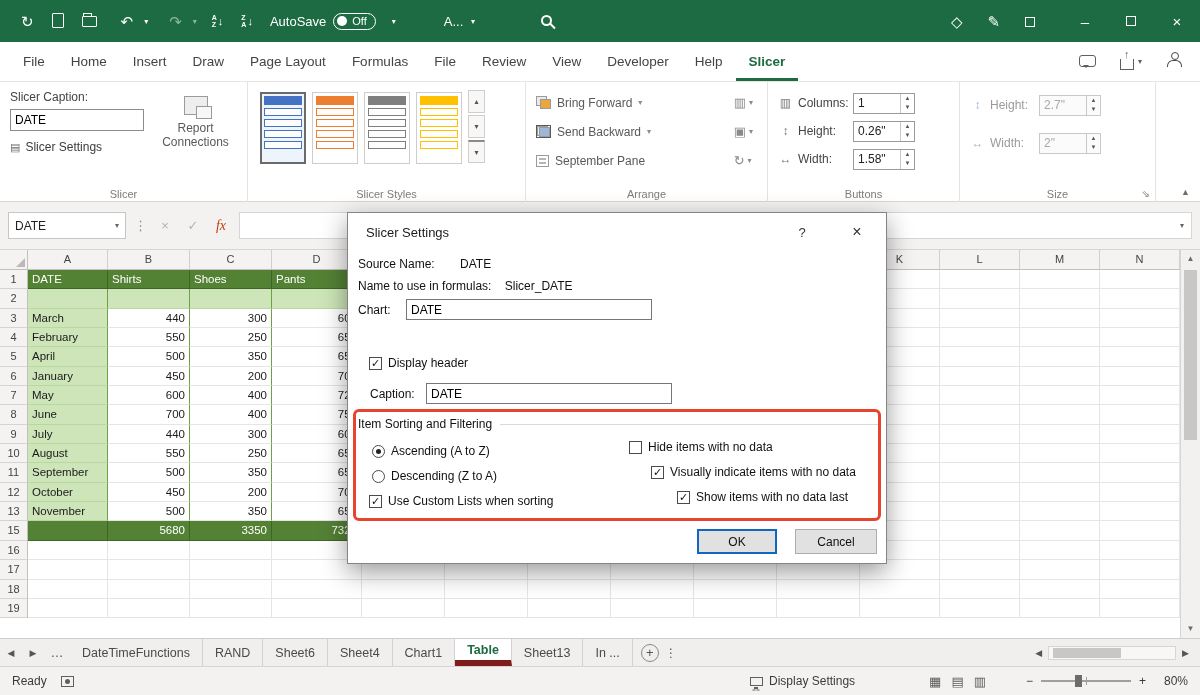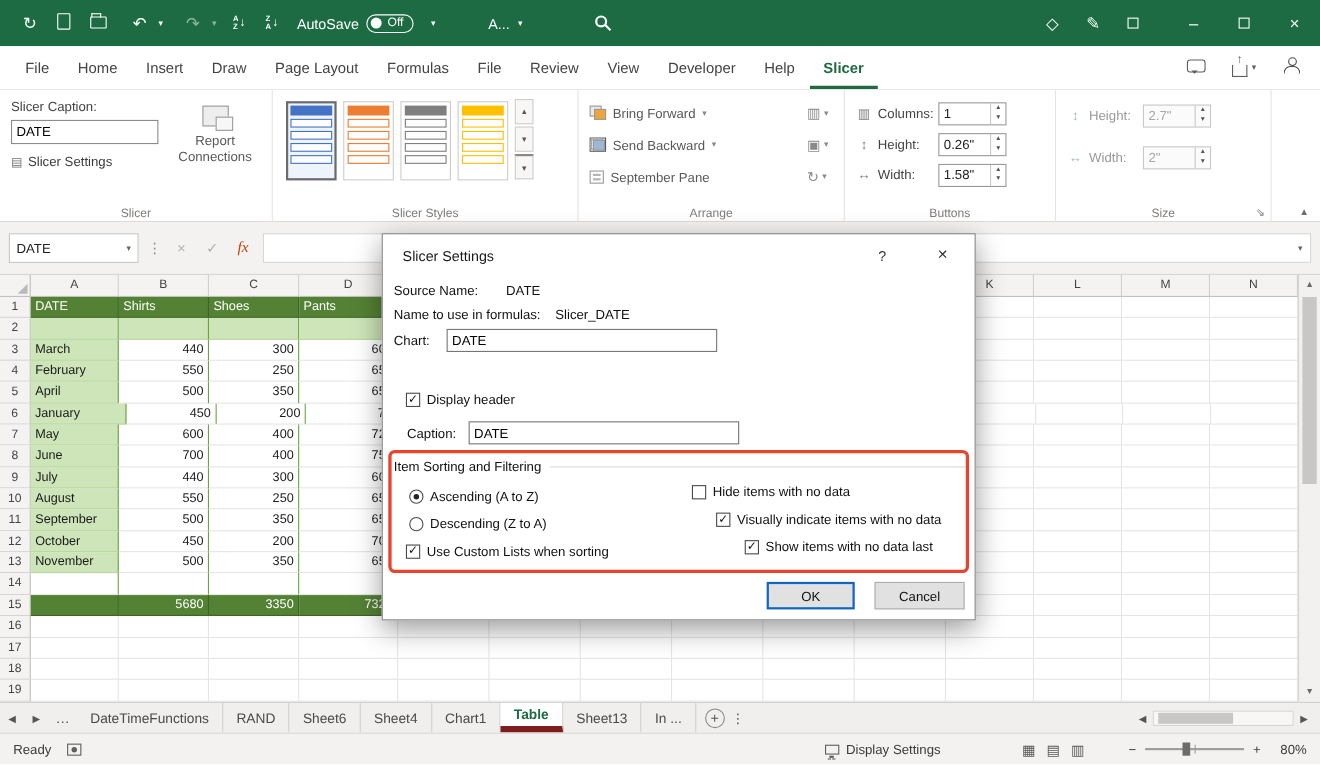--- a/index.html
+++ b/index.html
@@ -517,21 +517,21 @@
           <div class="cell" style="width: 83px;"></div>
           <div class="cell" style="width: 83px;"></div>
           <div class="cell" style="width: 83px;"></div>
           <div class="cell" style="width: 80px;"></div>
           <div class="cell" style="width: 80px;"></div>
           <div class="cell" style="width: 80px;"></div>
           <div class="cell" style="width: 80px;"></div>
         </div>
         <div class="grow">
           <div class="rowh">6</div>
-          <div class="cell c-light" style="width: 88px;">January</div>
+          <div class="cell c-light" style="width: 80px;">January</div>
           <div class="cell c-num" style="width: 82px;">450</div>
           <div class="cell c-num" style="width: 82px;">200</div>
           <div class="cell c-num" style="width: 90px;">700</div>
           <div class="cell" style="width: 83px;"></div>
           <div class="cell" style="width: 83px;"></div>
           <div class="cell" style="width: 83px;"></div>
           <div class="cell" style="width: 83px;"></div>
           <div class="cell" style="width: 83px;"></div>
           <div class="cell" style="width: 83px;"></div>
           <div class="cell" style="width: 80px;"></div>
@@ -640,37 +640,20 @@
           <div class="cell" style="width: 80px;"></div>
           <div class="cell" style="width: 80px;"></div>
           <div class="cell" style="width: 80px;"></div>
         </div>
         <div class="grow">
           <div class="rowh">13</div>
           <div class="cell c-light" style="width: 80px;">November</div>
           <div class="cell c-num" style="width: 82px;">500</div>
           <div class="cell c-num" style="width: 82px;">350</div>
           <div class="cell c-num" style="width: 90px;">650</div>
-          <div class="cell" style="width: 83px;"></div>
-          <div class="cell" style="width: 83px;"></div>
-          <div class="cell" style="width: 83px;"></div>
-          <div class="cell" style="width: 83px;"></div>
-          <div class="cell" style="width: 83px;"></div>
-          <div class="cell" style="width: 83px;"></div>
-          <div class="cell" style="width: 80px;"></div>
-          <div class="cell" style="width: 80px;"></div>
-          <div class="cell" style="width: 80px;"></div>
-          <div class="cell" style="width: 80px;"></div>
-        </div>
-        <div class="grow">
-          <div class="rowh">14</div>
-          <div class="cell c-blank" style="width: 80px;"></div>
-          <div class="cell c-blank" style="width: 82px;"></div>
-          <div class="cell c-blank" style="width: 82px;"></div>
-          <div class="cell c-blank" style="width: 90px;"></div>
           <div class="cell" style="width: 83px;"></div>
           <div class="cell" style="width: 83px;"></div>
           <div class="cell" style="width: 83px;"></div>
           <div class="cell" style="width: 83px;"></div>
           <div class="cell" style="width: 83px;"></div>
           <div class="cell" style="width: 83px;"></div>
           <div class="cell" style="width: 80px;"></div>
           <div class="cell" style="width: 80px;"></div>
           <div class="cell" style="width: 80px;"></div>
           <div class="cell" style="width: 80px;"></div>

